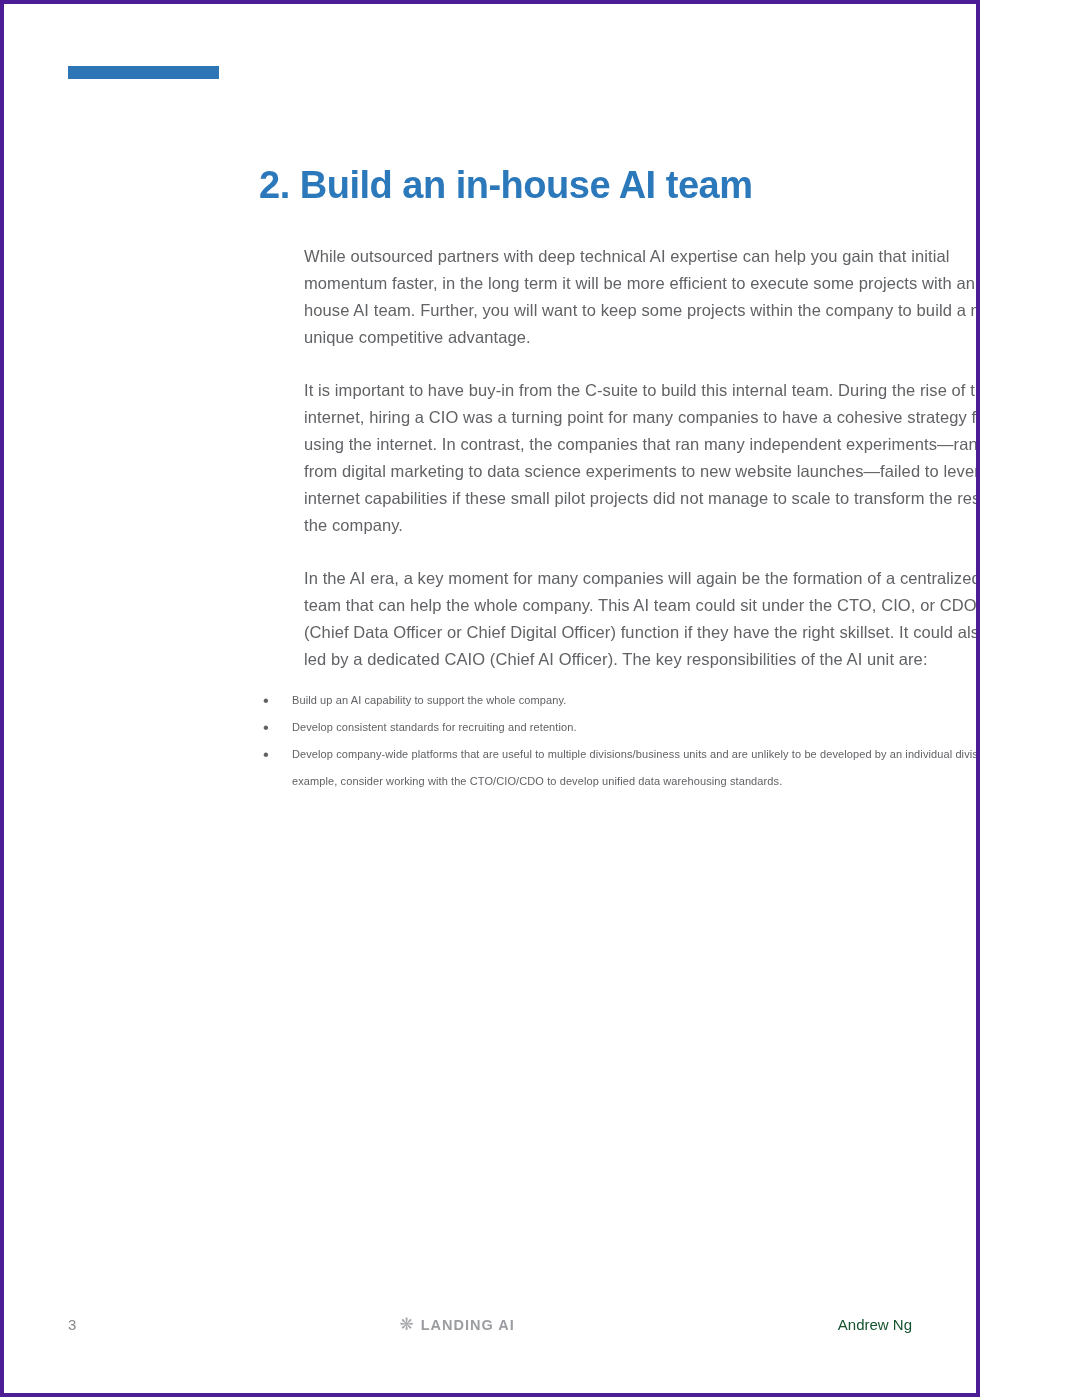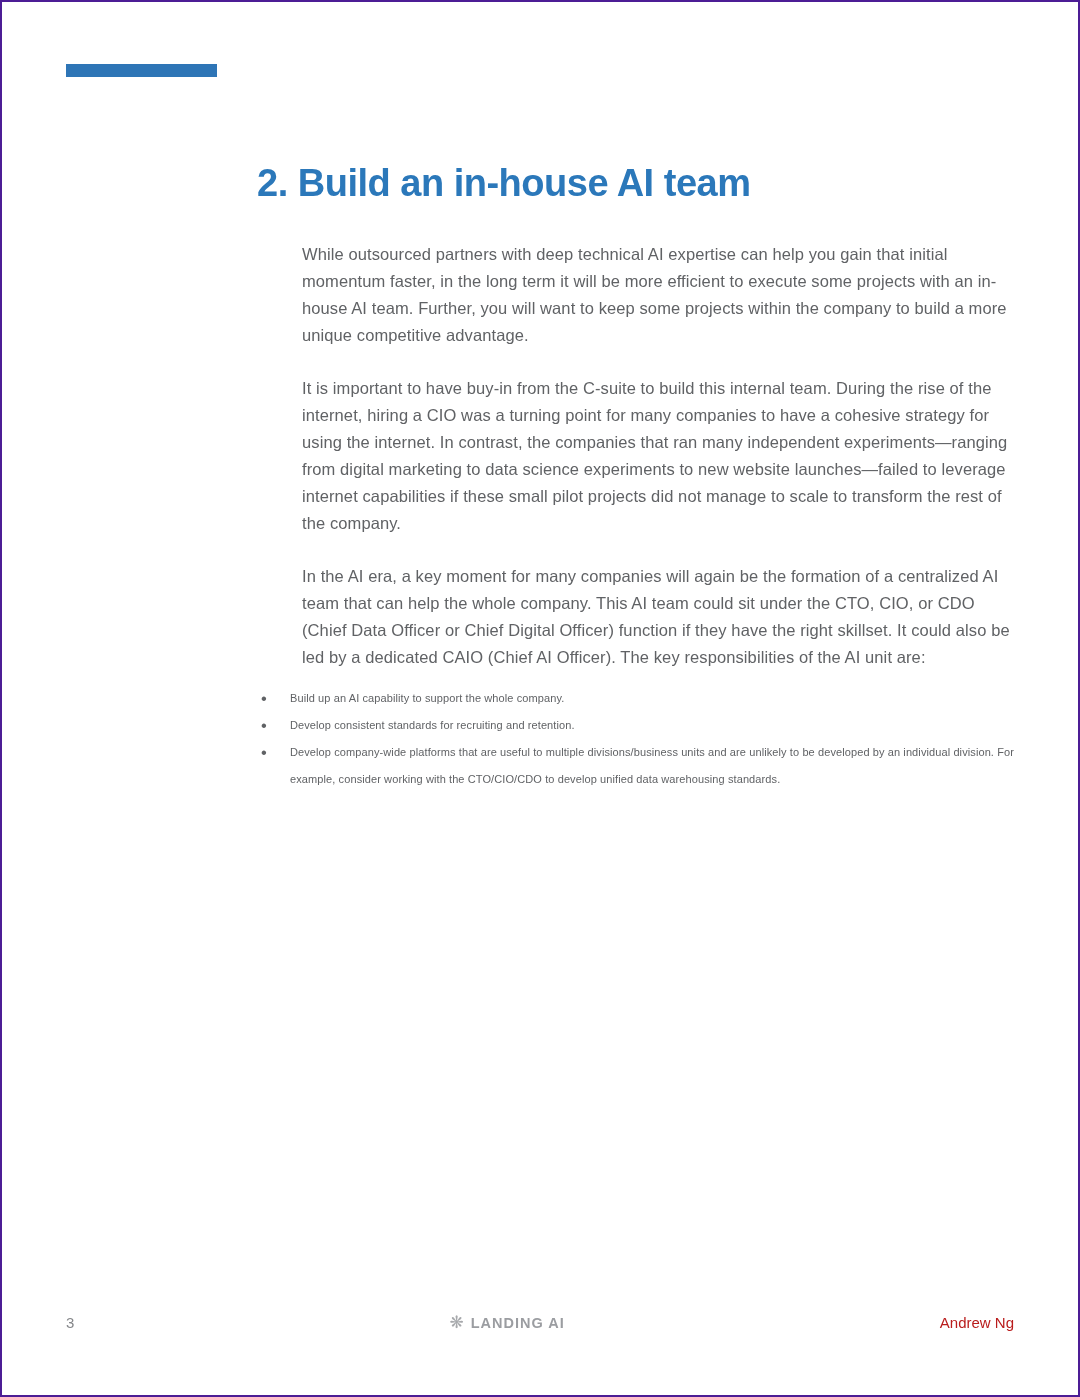--- a/index.html
+++ b/index.html
@@ -3,24 +3,24 @@
 <meta charset="utf-8">
 <style>
   * { margin: 0; padding: 0; box-sizing: border-box; }
 
   html, body {
     background: #ffffff;
   }
 
   .page {
     position: relative;
-    width: 1080px;
+    width: 980px;
     height: 1397px;
     background: #ffffff;
-    border: 2px solid #4c1d95;
+    border: 4px solid #4c1d95;
     overflow: hidden;
     font-family: "Liberation Sans", sans-serif;
   }
 
   .accent-bar {
     position: absolute;
     left: 64px;
     top: 62px;
     width: 151px;
     height: 13px;
@@ -108,21 +108,21 @@
     color: #a7a9ac;
     font-weight: normal;
     line-height: 1;
   }
 
   .footer .page-num {
     color: #85878a;
   }
 
   .footer .author {
-    color: #b91c1c;
+    color: #14532d;
     text-align: right;
   }
 </style>
 </head>
 <body>
 
 <div class="page">
 
   <div class="accent-bar"></div>
 

